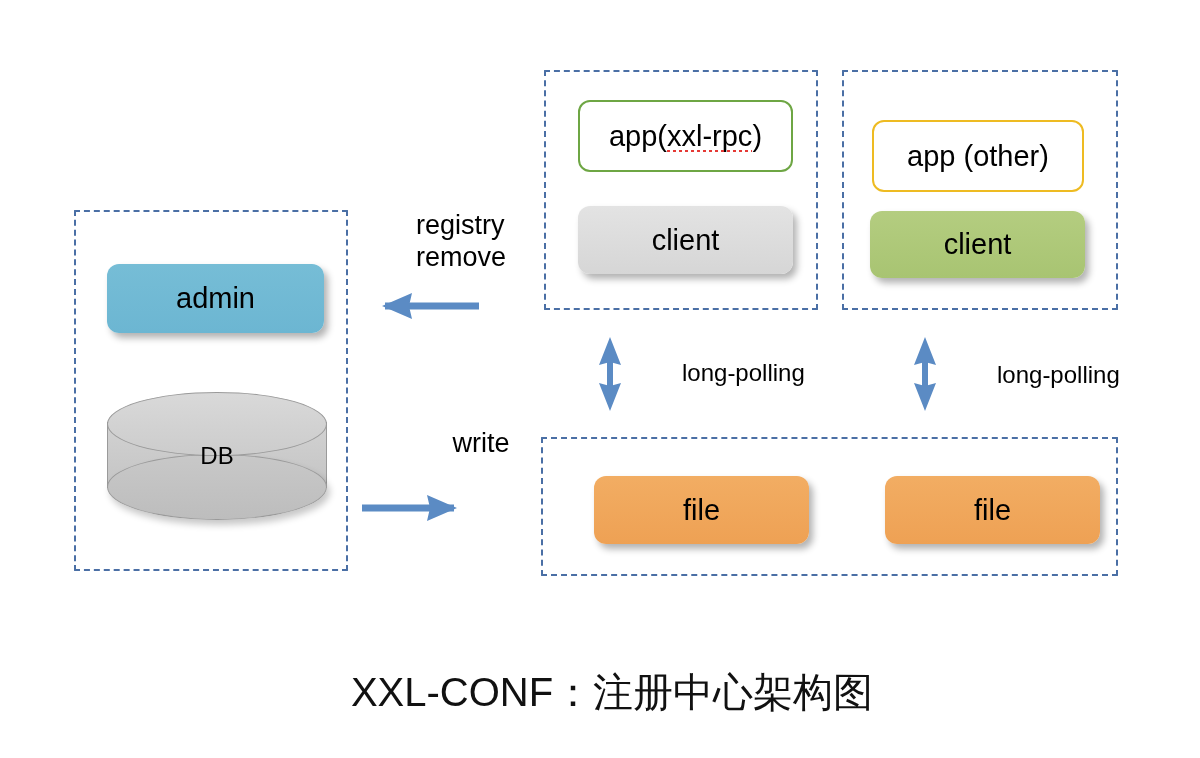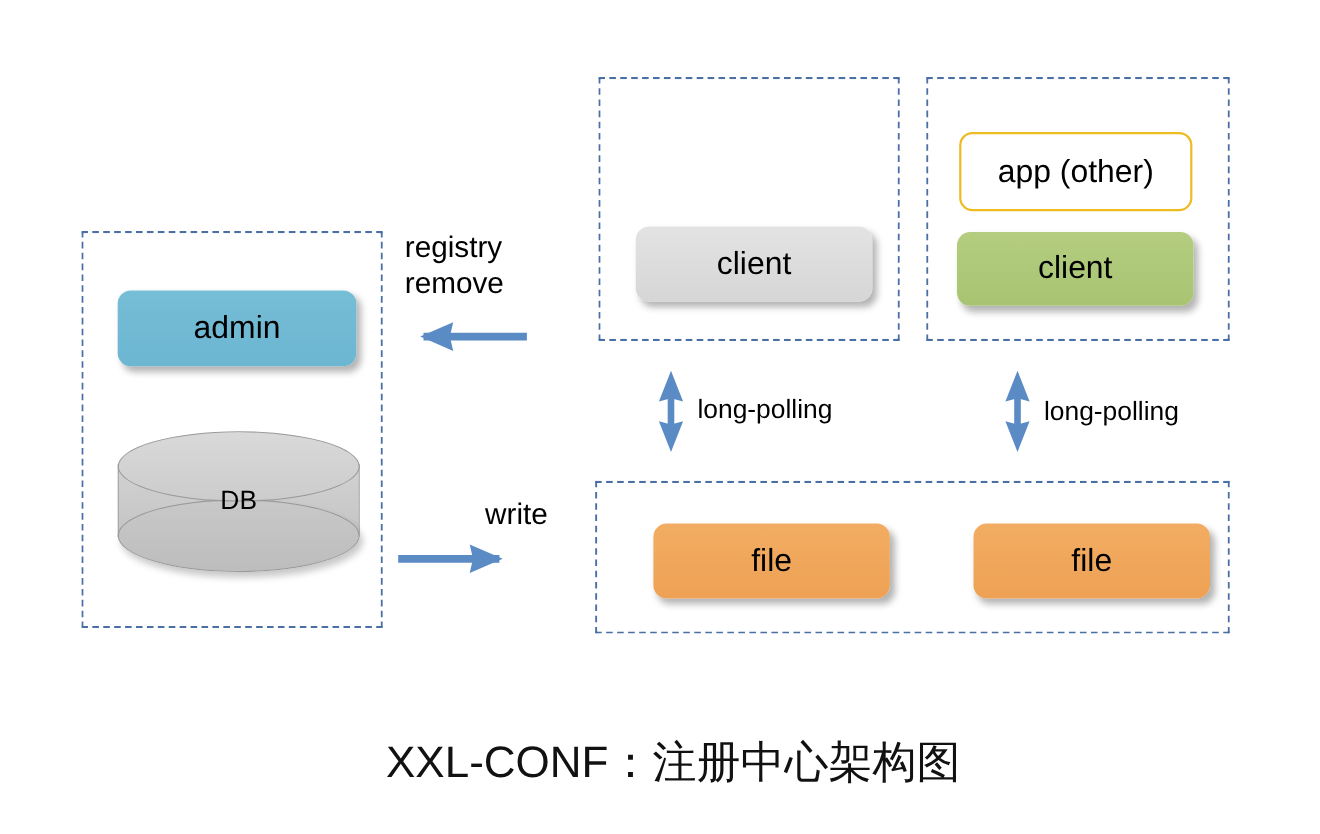--- a/index.html
+++ b/index.html
@@ -125,20 +125,21 @@
     font-size: 24px;
     color: #000;
   }
 
   
   .label {
     font-size: 27px;
     line-height: 1.18;
     color: #000000;
     white-space: pre-line;
+    margin-left: 48px;
   }
   .label-lp { font-size: 24px; }
 
   
   .diagram-title {
     font-size: 40px;
     color: #111111;
     text-align: center;
     white-space: nowrap;
   }
@@ -168,31 +169,34 @@
   <div class="abs label" style="left:368px; top:210px; width:130px; text-align:left;">registry
 remove</div>
 
   <div class="abs" style="left:352px; top:290px; width:135px; height:32px;">
     <svg class="arrow-svg" width="135" height="32" viewBox="0 0 135 32" aria-hidden="true">
       <line x1="127" y1="16" x2="33" y2="16" stroke="#5B8BC4" stroke-width="7"></line>
       <polygon points="30,16 60,3 57,16 60,29" fill="#5B8BC4"></polygon>
     </svg>
   </div>
 
-  <div class="abs label" style="left:368px; top:452px; width:130px; text-align:right;">write</div>
+  <div class="abs label" style="left:368px; top:428px; width:130px; text-align:center;">write</div>
 
   <div class="abs" style="left:352px; top:492px; width:135px; height:32px;">
     <svg class="arrow-svg" width="135" height="32" viewBox="0 0 135 32" aria-hidden="true">
       <line x1="10" y1="16" x2="102" y2="16" stroke="#5B8BC4" stroke-width="7"></line>
       <polygon points="105,16 75,3 78,16 75,29" fill="#5B8BC4"></polygon>
     </svg>
   </div>
 
   <div class="abs dashed-group" style="left:544px; top:70px; width:274px; height:240px;"></div>
 
+  <div class="abs box box-app-rpc" style="left:578px; top:100px; width:215px; height:72px;">
+    <span><span>app(</span><span class="misspell">xxl-rpc</span><span>)</span></span>
+  </div>
 
   <div class="abs solid solid-client-grey" style="left:578px; top:206px; width:215px; height:68px;">
     <span>client</span>
   </div>
 
   <div class="abs dashed-group" style="left:842px; top:70px; width:276px; height:240px;"></div>
 
   <div class="abs box box-app-other" style="left:872px; top:120px; width:212px; height:72px;">
     <span>app (other)</span>
   </div>

